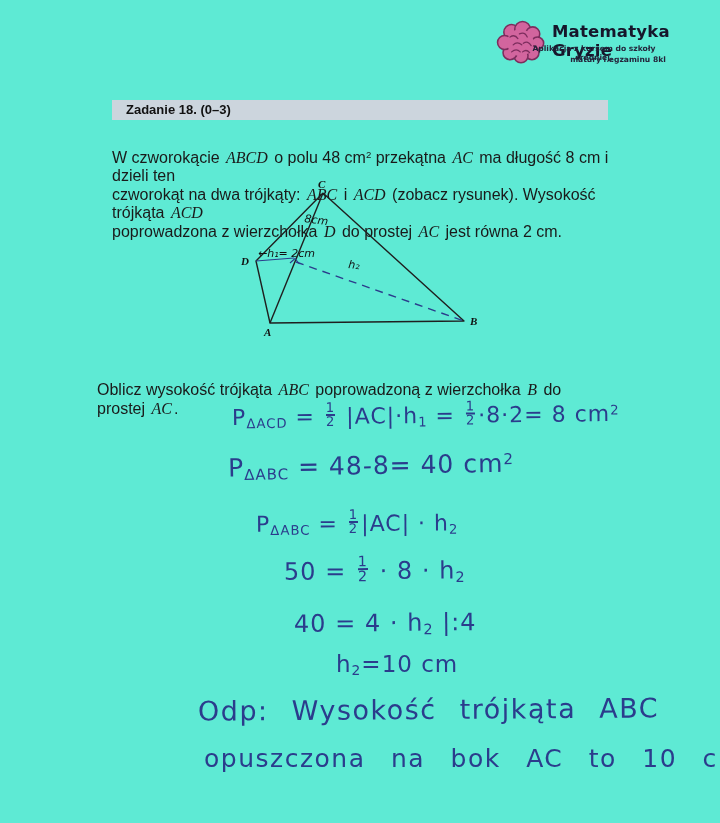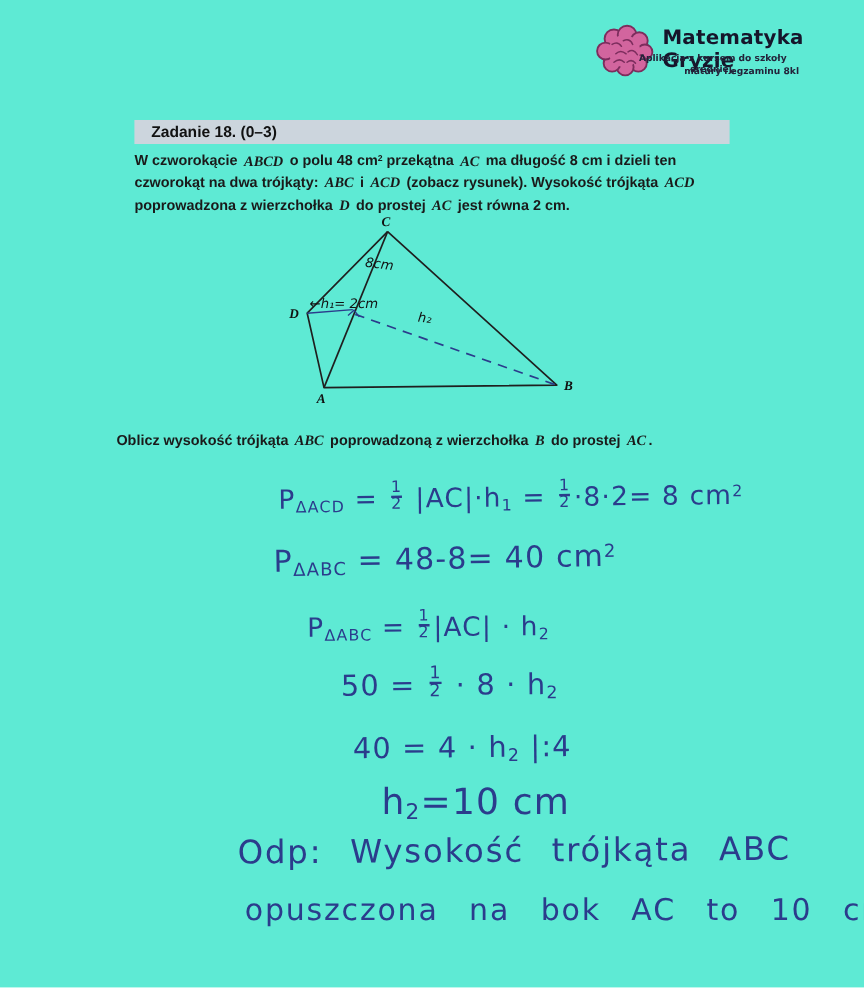--- a/index.html
+++ b/index.html
@@ -12,21 +12,21 @@
               color:#16162b;letter-spacing:.2px;font-family:"DejaVu Sans",sans-serif;}
   .logo-sub1{position:absolute;left:528px;top:44px;width:132px;font-size:7.6px;font-weight:700;
              color:#23233a;text-align:center;font-family:"DejaVu Sans",sans-serif;}
   .logo-sub2{position:absolute;left:552px;top:55px;width:132px;font-size:7.6px;font-weight:700;
              color:#23233a;text-align:center;font-family:"DejaVu Sans",sans-serif;}
 
   
   .task-header{position:absolute;left:112px;top:100px;width:496px;height:20px;
                background:#ccd5dd;font-size:13px;font-weight:700;color:#111;
                line-height:20px;padding-left:14px;box-sizing:border-box;}
-  .print{font-weight:700;color:#1a1a1a;font-size:12px;line-height:18.5px;}
+  .print{font-weight:400;color:#1a1a1a;font-size:16px;line-height:18.5px;margin-top:23px;}
   .statement{position:absolute;left:112px;top:123px;width:502px;}
   .question{position:absolute;left:97px;top:358px;width:502px;}
   .m{font-family:"Liberation Serif",serif;font-style:italic;padding:0 2px;}
   .sp{font-size:.6em;vertical-align:.5em;}
   .sb{font-size:.6em;vertical-align:-.25em;}
 
   
   .figure{position:absolute;left:228px;top:178px;width:270px;height:170px;}
   .figure text{font-family:"Liberation Serif",serif;font-weight:700;font-style:italic;
                font-size:11px;fill:#111;}
@@ -36,21 +36,21 @@
   .hw{position:absolute;white-space:nowrap;font-family:"DejaVu Sans",sans-serif;
       color:#2b3c8c;letter-spacing:1px;}
   .frac{display:inline-flex;flex-direction:column;align-items:center;vertical-align:middle;
         line-height:.78;font-size:.6em;margin:0 3px;transform:translateY(-3px);}
   .frac .bar{width:100%;border-top:2px solid currentColor;margin:1px 0;height:0;}
   .hw1{left:232px;top:403px;font-size:22px;transform:rotate(-.6deg);}
   .hw2{left:228px;top:451px;font-size:25px;transform:rotate(-1deg);}
   .hw3{left:256px;top:511px;font-size:22px;transform:rotate(-.4deg);}
   .hw4{left:284px;top:557px;font-size:24px;transform:rotate(-.5deg);}
   .hw5{left:294px;top:609px;font-size:24px;transform:rotate(-.6deg);}
-  .hw6{left:318px;top:651px;font-size:30px;}
+  .hw6{left:336px;top:651px;font-size:23px;}
   .hw7{left:198px;top:694px;font-size:27px;word-spacing:13px;letter-spacing:1.5px;transform:rotate(-.4deg);}
   .hw8{left:204px;top:744px;font-size:25px;word-spacing:16px;letter-spacing:1.5px;}
 </style>
 </head>
 <body>
 
 <div class="page">
 
   <svg class="logo-icon" viewBox="0 0 64 58">
     <g stroke="#7c2d5d" stroke-width="2" fill="#d2659e">

